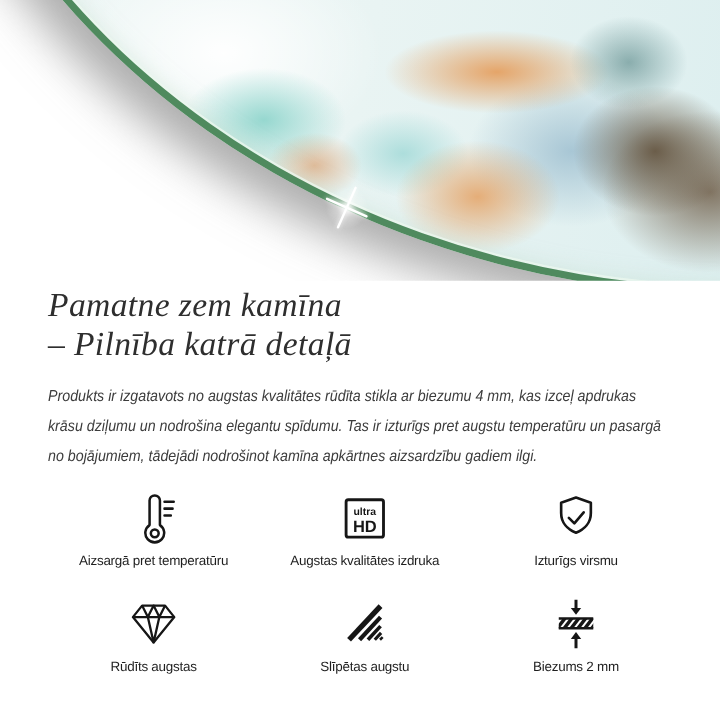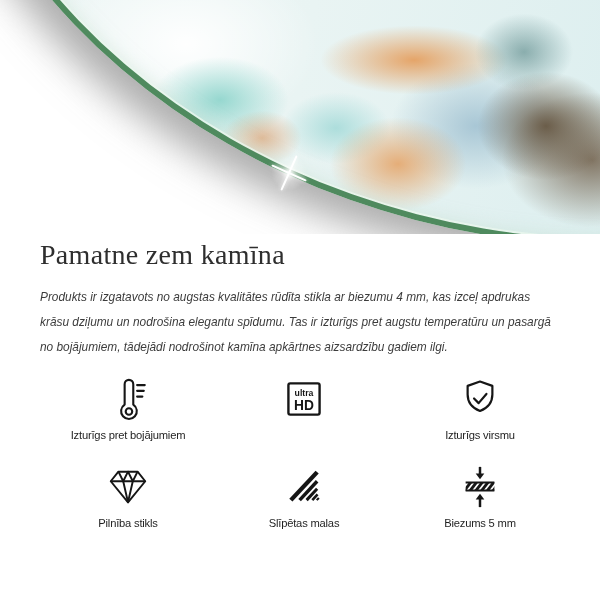--- a/index.html
+++ b/index.html
@@ -34,21 +34,21 @@
   }
   .sparkle .ray { position:absolute; background:#fff; border-radius:2px;
     box-shadow:0 0 4px rgba(255,255,255,0.9); }
   .sparkle .ray.r1 { left:1px; top:19px; width:38px; height:2px; transform:rotate(24deg); }
   .sparkle .ray.r2 { left:19px; top:1px; width:2px; height:38px; transform:rotate(24deg); }
 
   
   .content { padding:4px 32px 0 40px; }
   .title { font-family:"Liberation Serif", serif; font-weight:400; color:#2e2e2e;
     font-size:28px; line-height:33px; letter-spacing:0.3px; }
-  .title span { display:block; }
+  .title span { display:block;font-style:italic; }
   .desc { margin-top:13px;font-style:italic; }
   .desc span { display:block; white-space:nowrap; transform:scaleX(0.9);
     transform-origin:0 50%; font-size:13.2px; line-height:25px; color:#3c3c3c; }
 
   
   .features { margin-top:16px; display:grid; grid-template-columns:repeat(3,1fr);
     row-gap:22px; justify-items:center; text-align:center; }
   .feature { display:flex; flex-direction:column; align-items:center; }
   .feature .ic { height:48px; display:flex; align-items:center; justify-content:center; }
   .feature .lbl { margin-top:6px; font-size:11.2px; letter-spacing:-0.2px; color:#1f1f1f; }
@@ -64,49 +64,51 @@
     <div class="sparkle">
       <span class="ray r1"></span>
         <span class="ray r2"></span>
     </div>
   </div>
 
   <div class="content">
 
     <h1 class="title">
       <span>Pamatne zem kamīna</span>
+      <span>– Pilnība katrā detaļā</span>
     </h1>
 
     <p class="desc">
       <span>Produkts ir izgatavots no augstas kvalitātes rūdīta stikla ar biezumu 4 mm, kas izceļ apdrukas</span>
       <span>krāsu dziļumu un nodrošina elegantu spīdumu. Tas ir izturīgs pret augstu temperatūru un pasargā</span>
       <span>no bojājumiem, tādejādi nodrošinot kamīna apkārtnes aizsardzību gadiem ilgi.</span>
     </p>
 
     <div class="features">
 
       <div class="feature">
         <div class="ic">
           <svg width="46" height="46" viewBox="0 0 48 48" fill="none" stroke="#161616" stroke-width="2.2">
             <path d="M29.5 29.8 V8.5 a4.5 4.5 0 0 0 -9 0 v21.3 a8.2 8.2 0 1 0 9 0 Z" stroke-linejoin="round"></path>
             <circle cx="25" cy="37" r="3.4"></circle>
             <path d="M33.5 9.5 h8 M33.5 15.5 h7 M33.5 21.5 h5.5" stroke-linecap="round"></path>
           </svg>
         </div>
-        <div class="lbl">Izturīgs pret bojājumiem</div>
+        <div class="lbl">Aizsargā pret temperatūru</div>
       </div>
 
       <div class="feature">
         <div class="ic">
           <svg width="44" height="44" viewBox="0 0 48 48">
             <rect x="7" y="7" width="34" height="34" rx="2" fill="none" stroke="#161616" stroke-width="2.6"></rect>
             <text x="24" y="21" text-anchor="middle" font-family="Liberation Sans, sans-serif" font-size="9.5" font-weight="bold" fill="#161616">ultra</text>
             <text x="24" y="36.5" text-anchor="middle" font-family="Liberation Sans, sans-serif" font-size="15" font-weight="bold" fill="#161616">HD</text>
           </svg>
         </div>
+        <div class="lbl">Augstas kvalitātes izdruka</div>
       </div>
 
       <div class="feature">
         <div class="ic">
           <svg width="44" height="44" viewBox="0 0 48 48" fill="none" stroke="#161616" stroke-width="2.4" stroke-linejoin="round">
             <path d="M24 5 l13.5 4.7 v9.3 c0 8.8 -5.8 15 -13.5 18 c-7.7 -3 -13.5 -9.2 -13.5 -18 v-9.3 Z"></path>
             <path d="M17.5 23.5 l5 5 l8.5 -10" stroke-linecap="round"></path>
           </svg>
         </div>
         <div class="lbl">Izturīgs virsmu</div>
@@ -114,34 +116,34 @@
 
       <div class="feature">
         <div class="ic">
           <svg width="46" height="46" viewBox="0 0 48 48" fill="none" stroke="#161616" stroke-width="2" stroke-linejoin="round">
             <path d="M14 8 h20 l8 10 -18 22 -18 -22 Z"></path>
             <path d="M6 18 h36"></path>
             <path d="M14 8 l5 10 5 -10 5 10 5 -10"></path>
             <path d="M19 18 l5 22 5 -22"></path>
           </svg>
         </div>
-        <div class="lbl">Pilnība stikls</div>
+        <div class="lbl">Rūdīts augstas</div>
       </div>
 
       <div class="feature">
         <div class="ic">
           <svg width="42" height="42" viewBox="0 0 48 48" stroke="#161616" stroke-linecap="butt">
             <path d="M9 39 L39 7" stroke-width="5"></path>
             <path d="M19 39 L39 17.5" stroke-width="4"></path>
             <path d="M27 39 L39 26" stroke-width="3.4"></path>
             <path d="M33.5 39 L39.5 32.5" stroke-width="3"></path>
             <path d="M38.5 39 L41 36.5" stroke-width="2.4"></path>
           </svg>
         </div>
-        <div class="lbl">Slīpētas malas</div>
+        <div class="lbl">Slīpētas augstu</div>
       </div>
 
       <div class="feature">
         <div class="ic">
           <svg width="46" height="46" viewBox="0 0 48 48">
             <path d="M24 3 v8" stroke="#161616" stroke-width="2.6"></path>
             <polygon points="19.5,10 28.5,10 24,16" fill="#161616"></polygon>
             <clipPath id="barclip">
                 <rect x="9" y="19" width="30" height="9"></rect>
               </clipPath>
@@ -151,18 +153,18 @@
                 <path d="M18 30 L28 17"></path>
               <path d="M24 30 L34 17"></path>
                 <path d="M30 30 L40 17"></path>
                 <path d="M36 30 L46 17"></path>
             </g>
             <path d="M9 19.3 h30 M9 27.7 h30" stroke="#161616" stroke-width="2.2"></path>
             <polygon points="19.5,37 28.5,37 24,31" fill="#161616"></polygon>
             <path d="M24 36 v9" stroke="#161616" stroke-width="2.6"></path>
           </svg>
         </div>
-        <div class="lbl">Biezums 5 mm</div>
+        <div class="lbl">Biezums 2 mm</div>
       </div>
 
     </div>
   </div>
 </div>
 
 </body></html>

